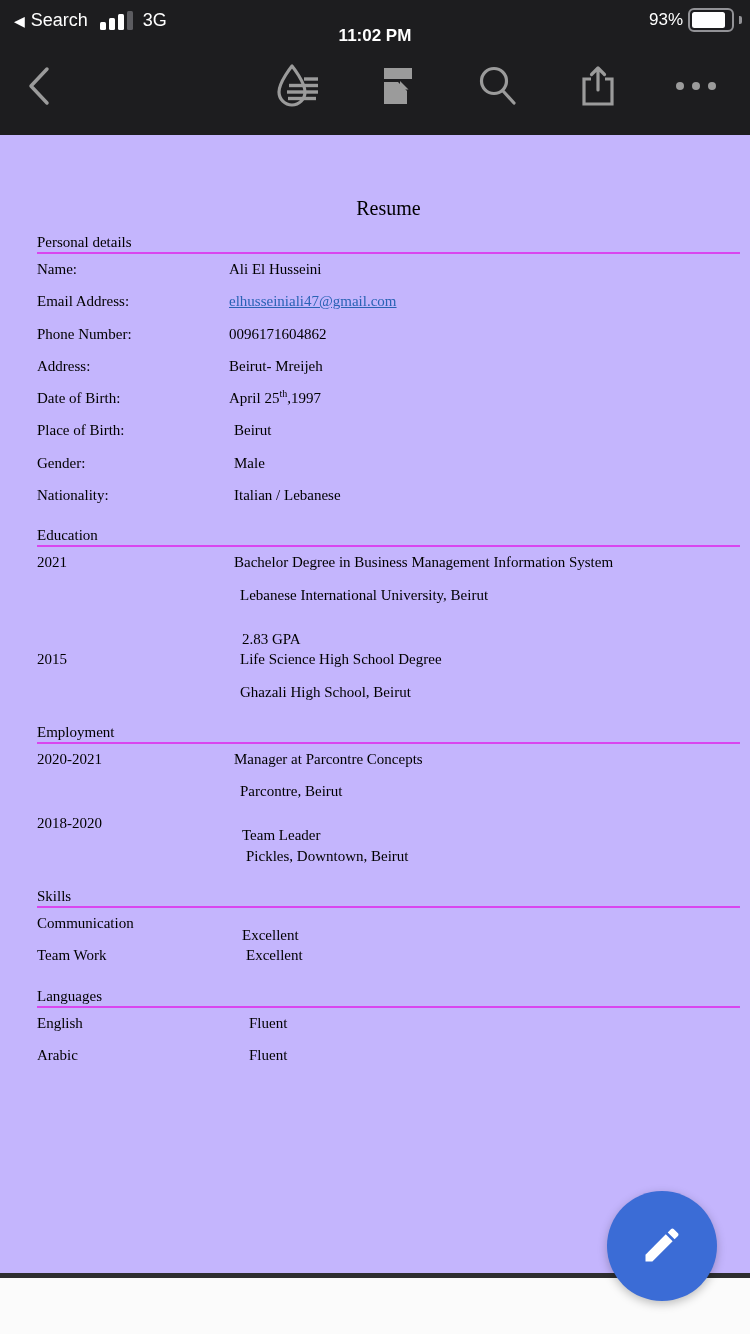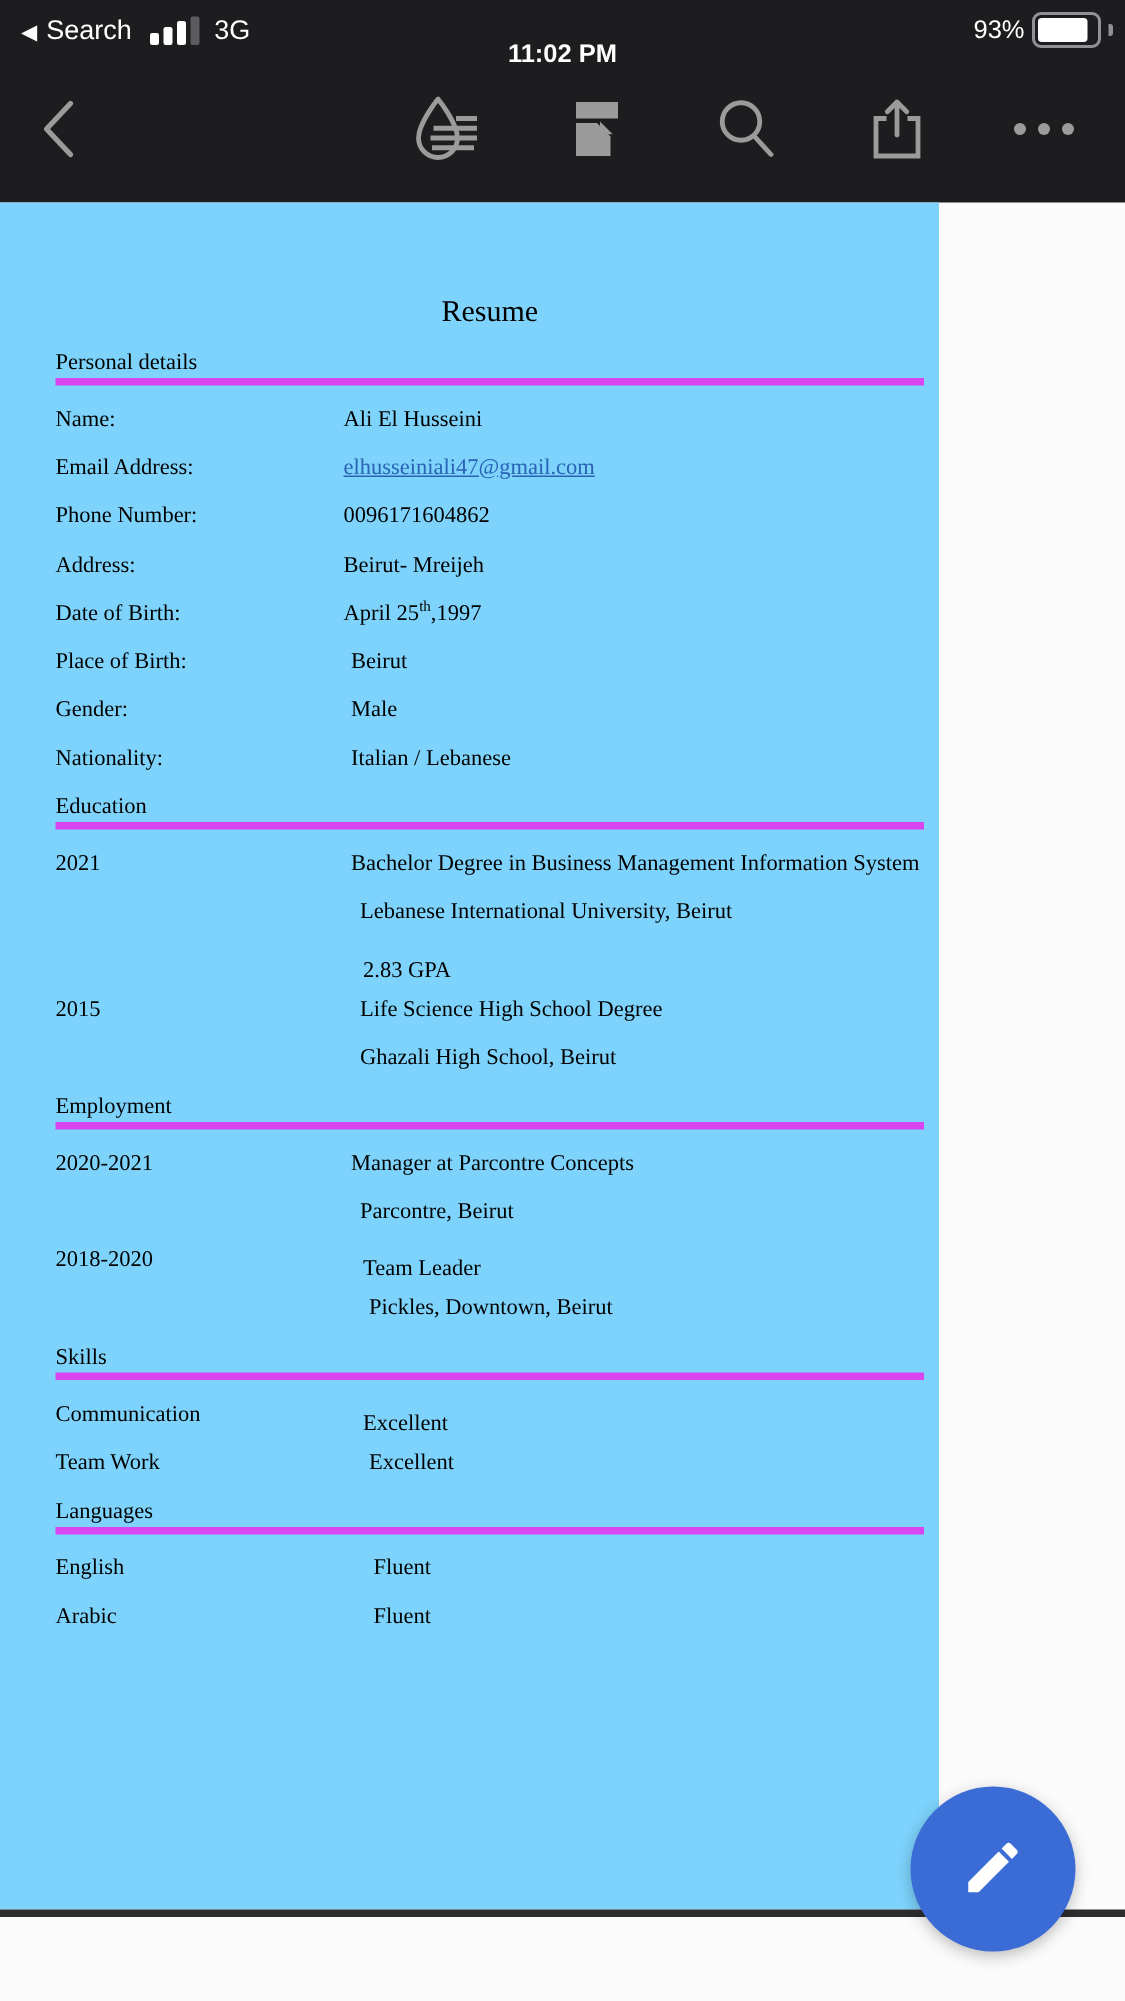--- a/index.html
+++ b/index.html
@@ -28,29 +28,29 @@
   .toolbar{position:absolute;left:0;top:40px;width:750px;height:95px;}
   .tb-btn{position:absolute;top:20px;width:52px;height:54px;display:flex;align-items:center;justify-content:center;background:none;border:none;padding:0;cursor:pointer;}
   .tb-back{left:12px;}
   .tb-mview{left:272px;}
   .tb-layout{left:372px;}
   .tb-search{left:472px;}
   .tb-share{left:572px;}
   .tb-more{left:670px;}
   
   .page{
-    position:absolute;left:0;top:135px;width:626px;height:1138px;background:#7dd3fc;
+    position:absolute;left:0;top:135px;width:750px;height:1138px;background:#c4b5fd;
     box-sizing:border-box;padding:0 10px 0 37px;
     font-family:"Liberation Serif","DejaVu Serif",serif;color:#000;font-size:15px;
   }
   .doc-title{margin-top:60px;height:26px;line-height:26px;text-align:center;font-size:20px;}
-  .sec-h{margin-top:6px;line-height:20px;border-bottom:5px solid #d946ef;}
+  .sec-h{margin-top:6px;line-height:20px;border-bottom:2px solid #d946ef;}
   .sec-h.first{margin-top:11px;}
   .rows{margin-top:7px;}
-  .row{display:flex;align-items:center;height:32.3px;}
+  .row{display:flex;align-items:flex-start;height:32.3px;}
   .lbl{width:192px;flex:none;}
   .val{white-space:pre;}
   .link{color:#2a62b5;text-decoration:underline;cursor:pointer;}
   sup{font-size:10px;line-height:0;}
   .i1{padding-left:5px;} .i2{padding-left:11px;} .i3{padding-left:13px;margin-top:12px;}
   .i4{padding-left:17px;} .i5{padding-left:20px;} .i6{padding-left:24px;}
   
   .page-divider{position:absolute;left:0;top:1273px;width:750px;height:5px;background:#2e2e30;}
   .below-page{position:absolute;left:0;top:1278px;width:750px;height:56px;background:#fbfbfb;}
   .fab{

